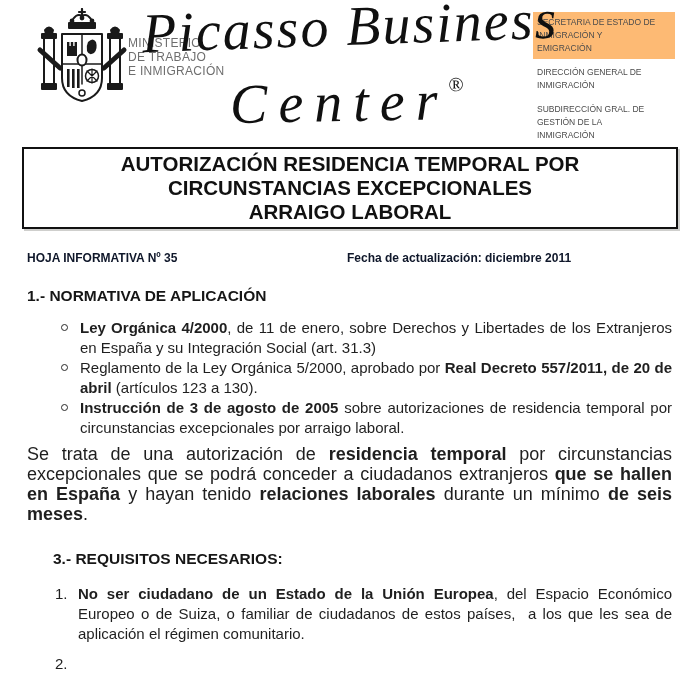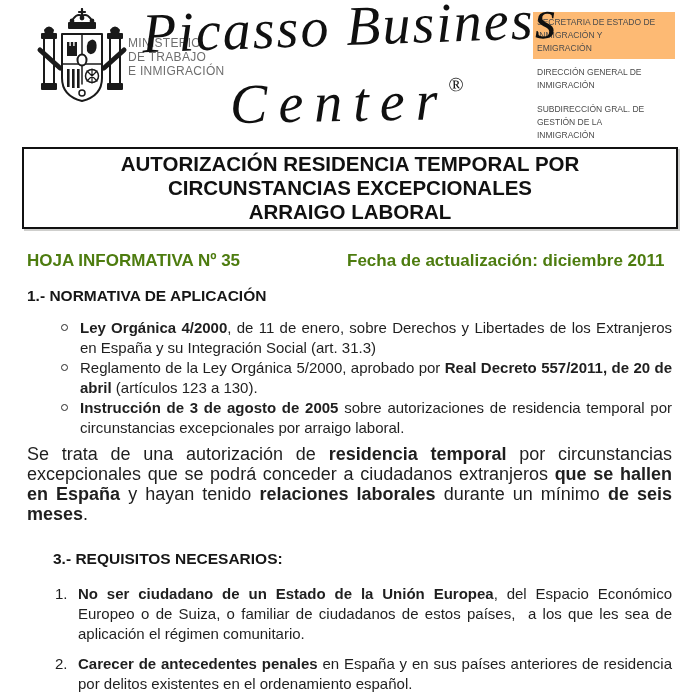--- a/index.html
+++ b/index.html
@@ -29,21 +29,21 @@
   .wm-2{left:230px;top:70px;font-size:56px;letter-spacing:11px;transform:rotate(-1deg);}
   .wm-2 sup{font-size:20px;letter-spacing:0;vertical-align:28px;}
   
   .doc{position:absolute;left:22px;top:147px;width:656px;z-index:2;}
   .titlebox{
     box-sizing:border-box;width:656px;border:2px solid #111;
     box-shadow:2px 2px 0 #cfcfcd;
     text-align:center;font-weight:bold;font-size:20.5px;line-height:24px;
     padding:3px 0;color:#111;
   }
-  .meta{position:relative;margin:22px 3px 0 5px;font-weight:bold;font-size:17px;height:20px;color:#4d7c0f;}
+  .meta{position:relative;margin:22px 3px 0 5px;font-weight:bold;font-size:12px;height:20px;color:#0f172a;}
   .meta .right{position:absolute;left:320px;top:0;}
   .sec-heading{font-weight:bold;font-size:15.5px;margin:0 0 0 5px;color:#161616;}
   .h1{margin-top:16px;}
   .h2{margin-top:4px;}
   .h3{margin-top:26px;margin-left:31px;}
   .blist{margin-top:13px;}
   .blist .li{
     position:relative;padding-left:58px;padding-right:6px;
     text-align:justify;font-size:15px;line-height:20px;
   }
@@ -171,18 +171,17 @@
 
     <div class="sec-heading h3">3.- REQUISITOS NECESARIOS:</div>
 
     <div class="nlist">
       <div class="li first">
         <span class="num">1.</span>
         <span><b>No ser ciudadano de un Estado de la Unión Europea</b><span>, del Espacio Económico Europeo o de Suiza, o familiar de ciudadanos de estos países,&nbsp; a los que les sea de aplicación el régimen comunitario.</span></span>
       </div>
       <div class="li second">
         <span class="num">2.</span>
-        <span><b>Carecer de antecedentes penales</b><span> en España y en sus países anteriores de residencia por delitos existentes en el ordenamiento español.</span></span>
       </div>
     </div>
 
   </div>
 </div>
 
 </body></html>

